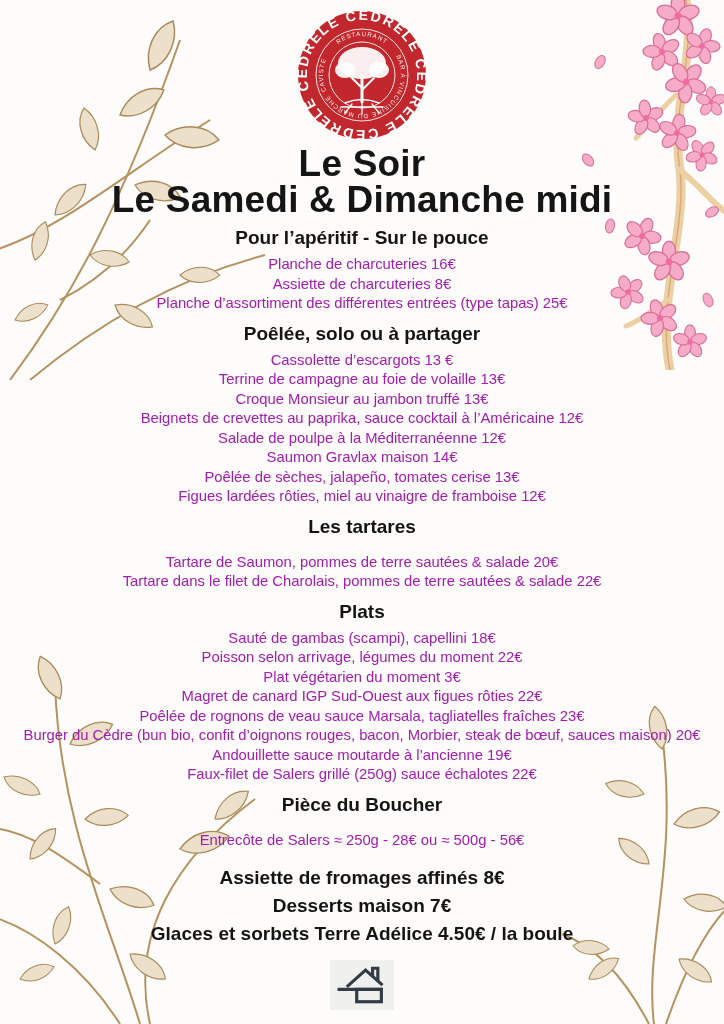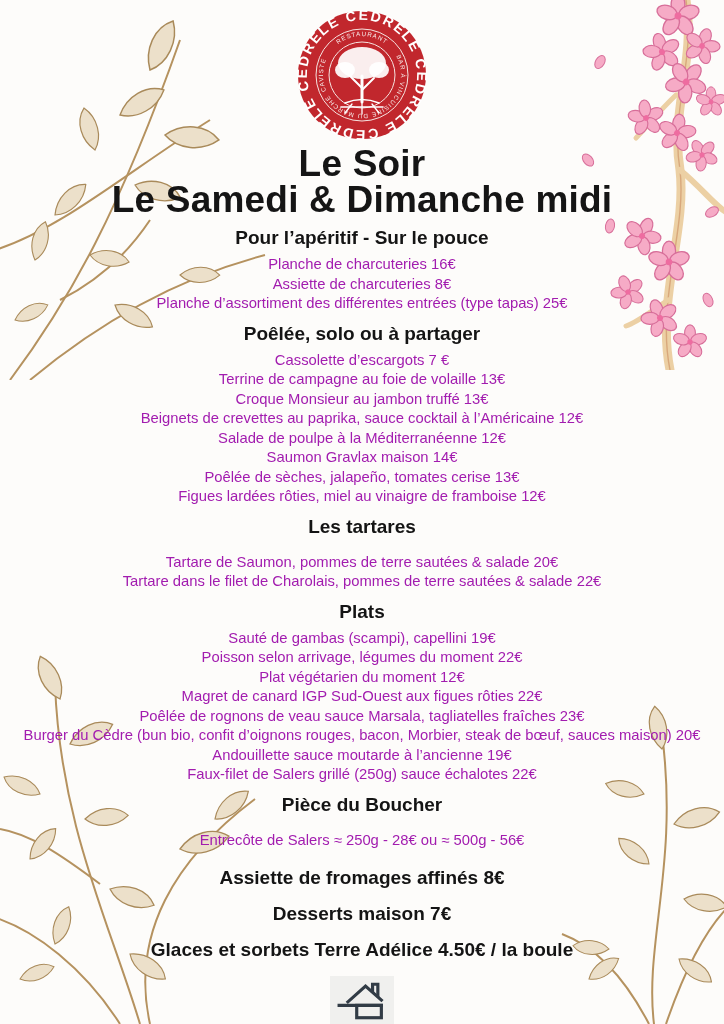--- a/index.html
+++ b/index.html
@@ -14,21 +14,21 @@
   .decor.tr{top:0;right:0;}
   .decor.bl{bottom:0;left:0;}
   .decor.br{bottom:0;right:0;}
   .content{position:relative;z-index:1;width:100%;text-align:center;}
   .logo-wrap{margin:10px auto 0;width:130px;height:130px;}
   .page-title{margin-top:6px;font-size:37px;line-height:36px;font-weight:700;color:#151515;letter-spacing:.2px;}
   h2.section-heading{font-size:19px;line-height:26px;font-weight:700;color:#141414;margin:7px 0 4px;}
   h2.first{}
   h2.gap-after{margin-bottom:13px;text-align:center;}
   .menu-item{font-size:14.8px;line-height:19.5px;color:#a21caf;white-space:nowrap;}
-  .highlight-line{font-size:19px;line-height:24px;font-weight:700;color:#141414;margin:12px 0;}
+  .highlight-line{font-size:19px;line-height:24px;font-weight:700;color:#141414;margin:4px 0;}
   .highlights{margin-top:16px;}
   .house-box{margin:14px auto 0;width:64px;height:50px;background:#f0f0ee;display:flex;align-items:center;justify-content:center;}
 </style>
 </head>
 <body>
 
 <svg width="0" height="0" style="position:absolute" aria-hidden="true">
   <defs>
     <path id="leafShape" d="M0,0 C10,-10 26,-12 36,-3 C26,7 10,8 0,0 Z" fill="#ece0ca" stroke="#a98a5a" stroke-width="1"></path>
     <g id="flower">
@@ -180,41 +180,41 @@
 
   <section>
     <h2 class="section-heading first">Pour l’apéritif - Sur le pouce</h2>
     <div class="menu-item">Planche de charcuteries 16€</div>
     <div class="menu-item">Assiette de charcuteries 8€</div>
     <div class="menu-item">Planche d’assortiment des différentes entrées (type tapas) 25€</div>
   </section>
 
   <section>
     <h2 class="section-heading">Poêlée, solo ou à partager</h2>
-    <div class="menu-item">Cassolette d’escargots 7 €</div>
+    <div class="menu-item">Cassolette d’escargots 13 €</div>
     <div class="menu-item">Terrine de campagne au foie de volaille 13€</div>
     <div class="menu-item">Croque Monsieur au jambon truffé 13€</div>
     <div class="menu-item">Beignets de crevettes au paprika, sauce cocktail à l’Américaine 12€</div>
     <div class="menu-item">Salade de poulpe à la Méditerranéenne 12€</div>
     <div class="menu-item">Saumon Gravlax maison 14€</div>
     <div class="menu-item">Poêlée de sèches, jalapeño, tomates cerise 13€</div>
     <div class="menu-item">Figues lardées rôties, miel au vinaigre de framboise 12€</div>
   </section>
 
   <section>
     <h2 class="section-heading gap-after">Les tartares</h2>
     <div class="menu-item">Tartare de Saumon, pommes de terre sautées &amp; salade 20€</div>
     <div class="menu-item">Tartare dans le filet de Charolais, pommes de terre sautées &amp; salade 22€</div>
   </section>
 
   <section>
     <h2 class="section-heading">Plats</h2>
-    <div class="menu-item">Sauté de gambas (scampi), capellini 19€</div>
+    <div class="menu-item">Sauté de gambas (scampi), capellini 18€</div>
     <div class="menu-item">Poisson selon arrivage, légumes du moment 22€</div>
-    <div class="menu-item">Plat végétarien du moment 12€</div>
+    <div class="menu-item">Plat végétarien du moment 3€</div>
     <div class="menu-item">Magret de canard IGP Sud-Ouest aux figues rôties 22€</div>
     <div class="menu-item">Poêlée de rognons de veau sauce Marsala, tagliatelles fraîches 23€</div>
     <div class="menu-item">Burger du Cèdre (bun bio, confit d’oignons rouges, bacon, Morbier, steak de bœuf, sauces maison) 20€</div>
     <div class="menu-item">Andouillette sauce moutarde à l’ancienne 19€</div>
     <div class="menu-item">Faux-filet de Salers grillé (250g) sauce échalotes 22€</div>
   </section>
 
   <section>
     <h2 class="section-heading gap-after">Pièce du Boucher</h2>
     <div class="menu-item">Entrecôte de Salers ≈ 250g - 28€ ou ≈ 500g - 56€</div>

